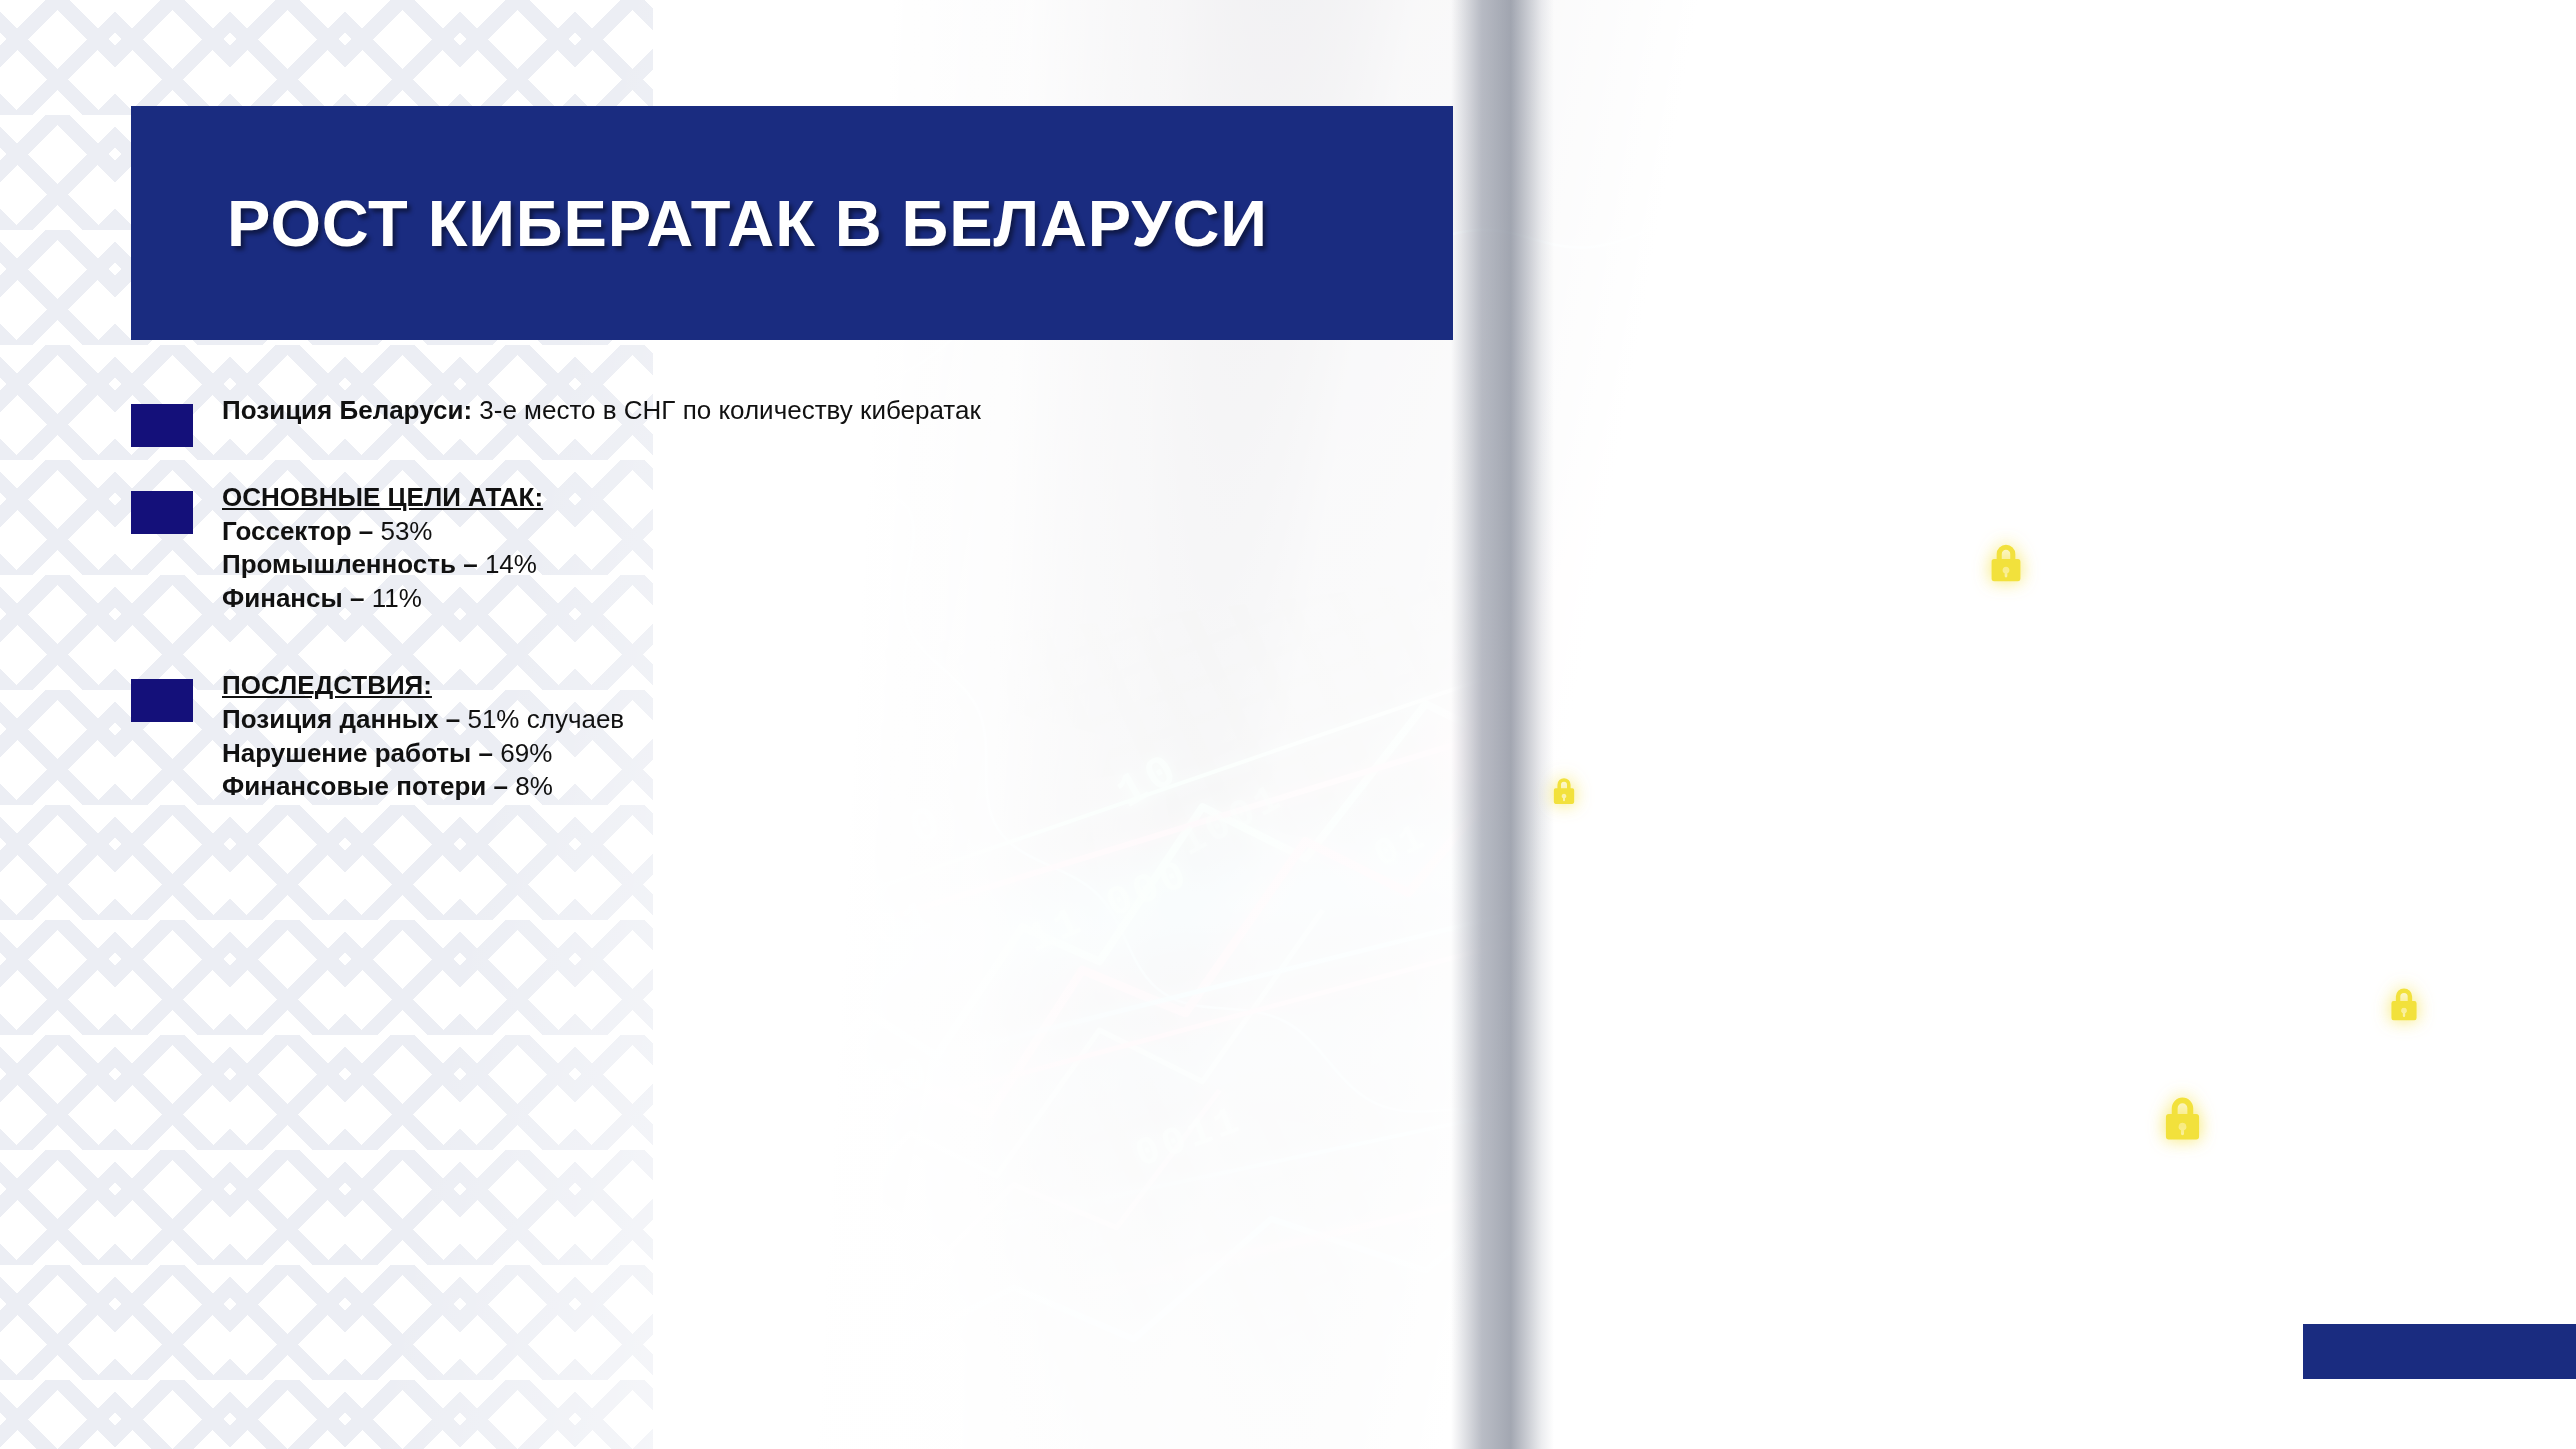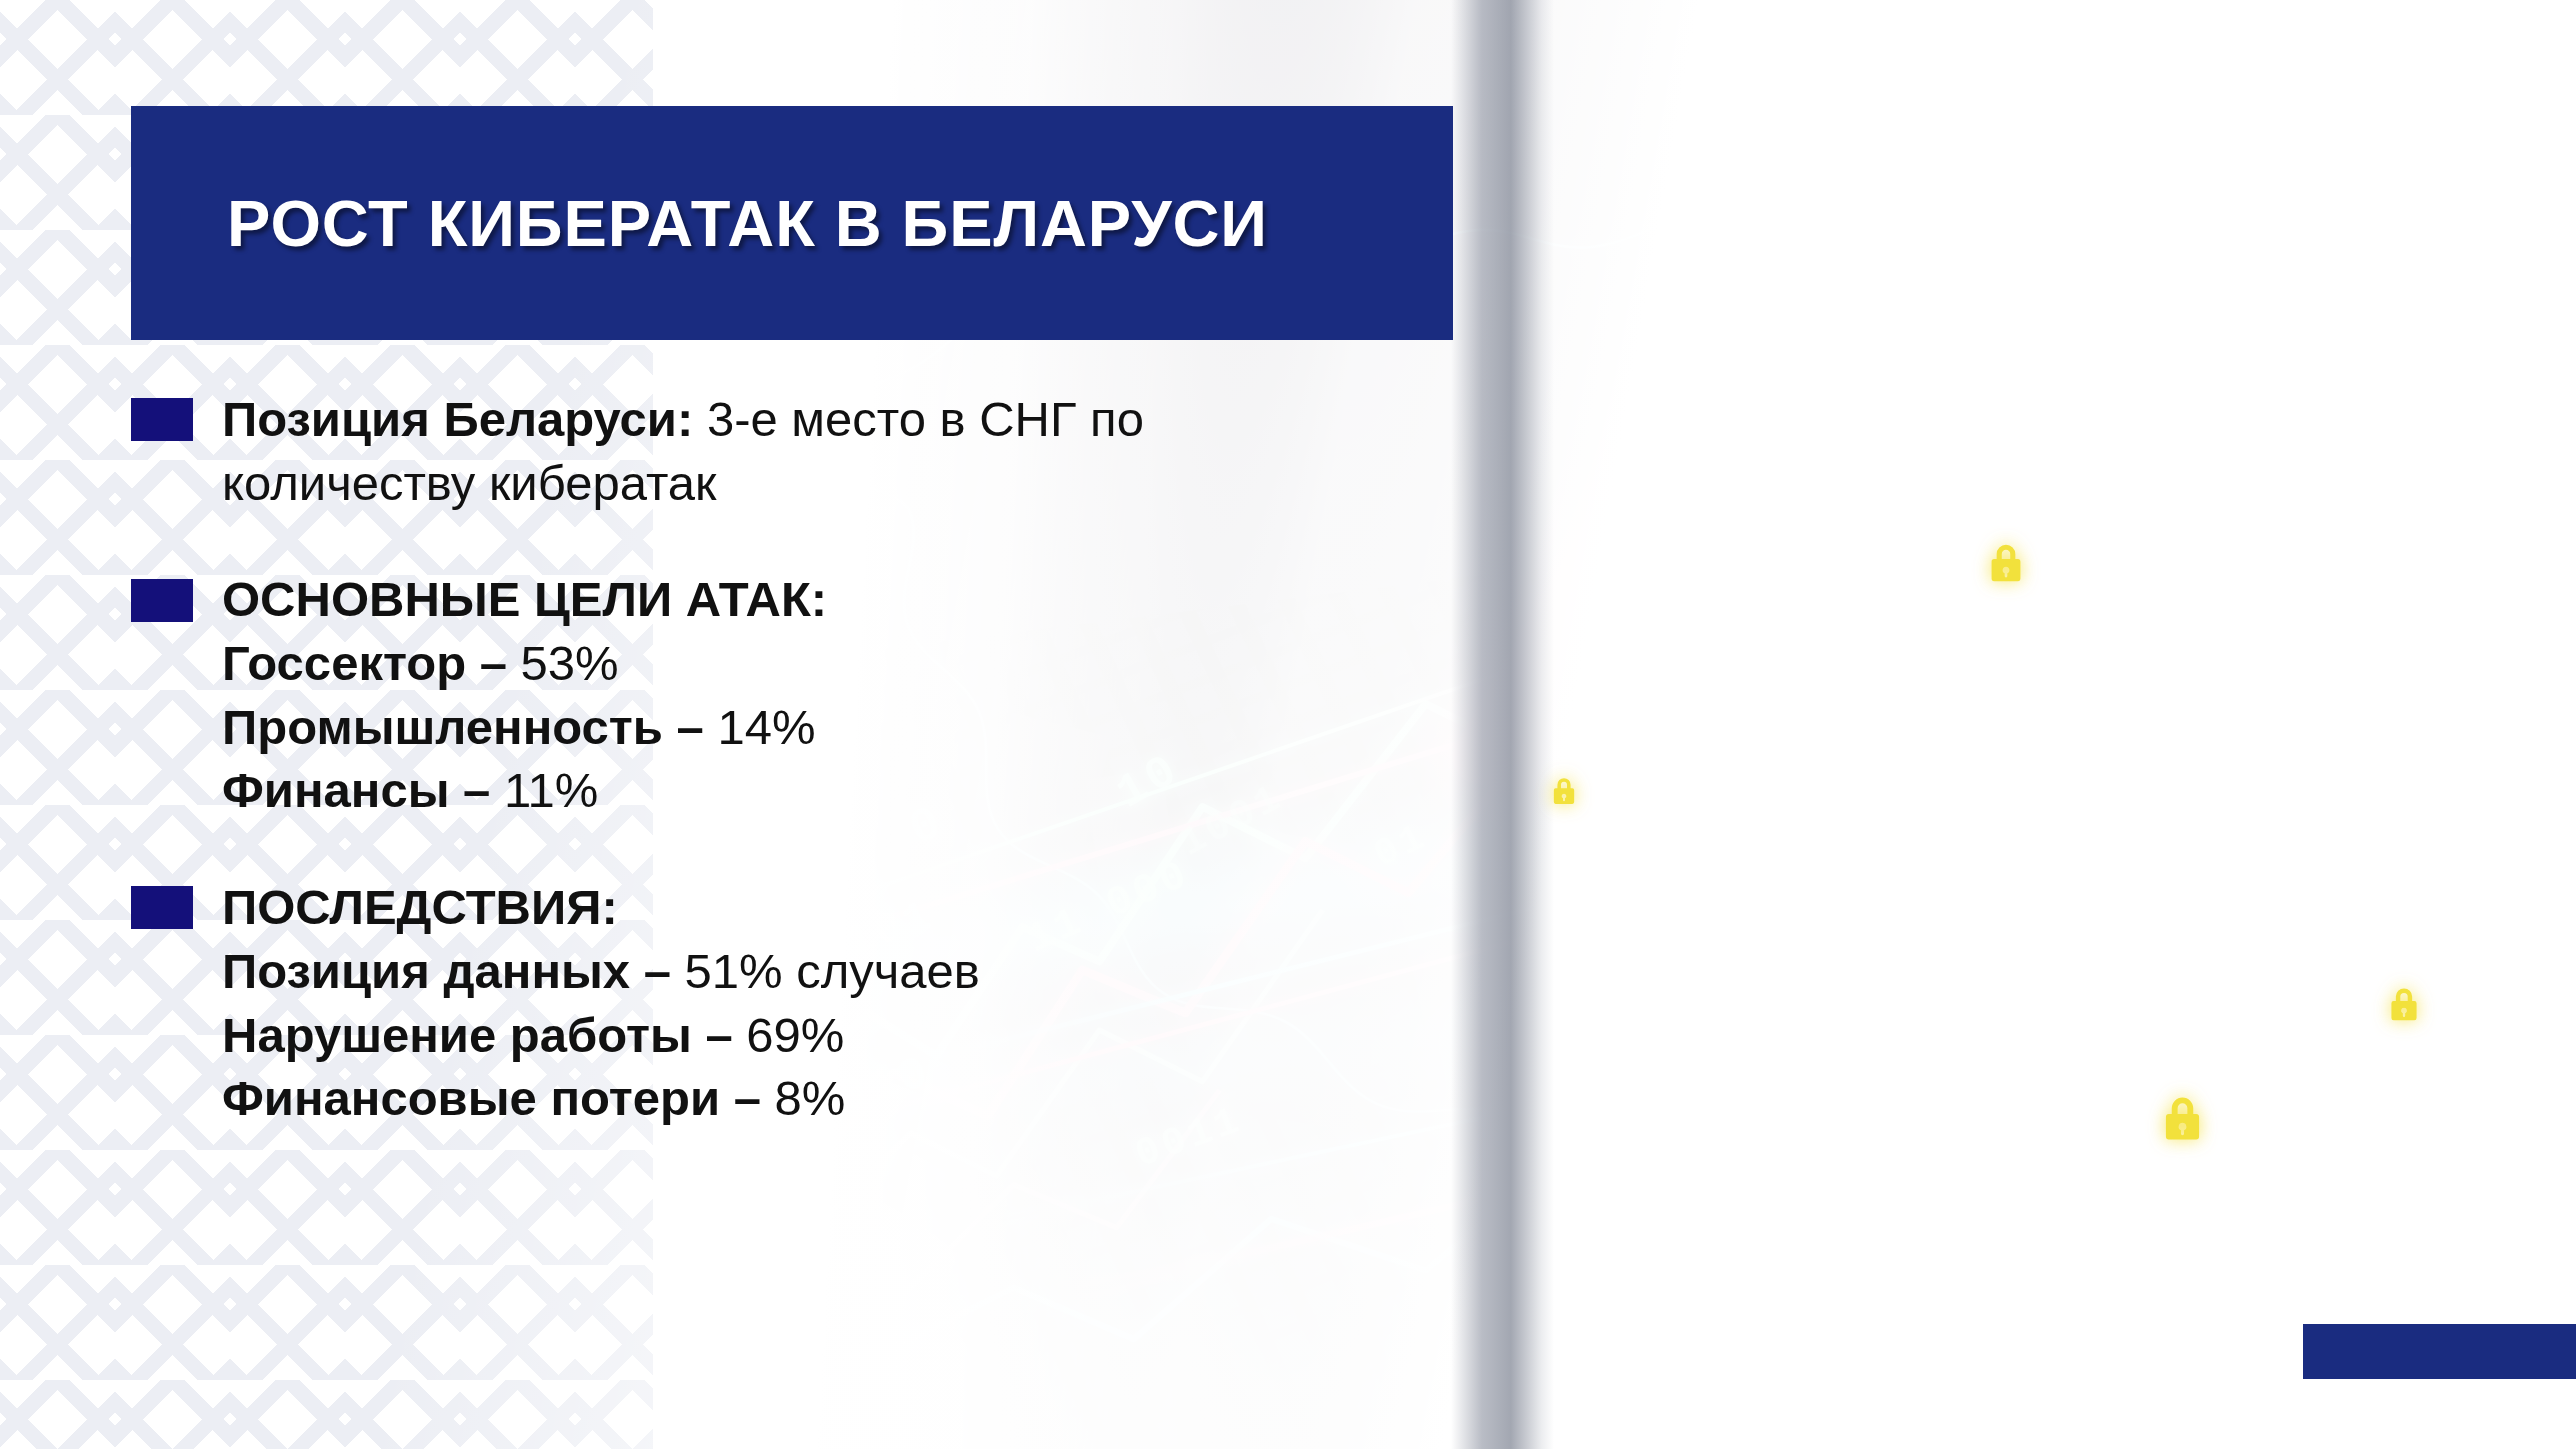--- a/index.html
+++ b/index.html
@@ -201,27 +201,28 @@
   .block:last-child { margin-bottom:0; }
   .bullet-sq {
     position:absolute;
     left:0; top:10.3px;
     width:62px; height:43px;
     background:#14107a;
   }
   .block-body {
     margin-left:91px;
     color:#111111;
-    font-size:49px;
+    font-size:26px;
     line-height:1.30;
+    margin-top:6px;
   }
   .line { white-space:normal; }
   .line b { font-weight:700; }
   .line span.reg { font-weight:400; }
-  .heading-line { font-weight:700; }
+  .heading-line { font-weight:700;text-decoration:underline; }
 
   
   .corner-bar {
     position:absolute;
     left:2303px; top:1324px;
     width:273px; height:55px;
     background:#1a2c80;
   }
 </style>
 </head>

